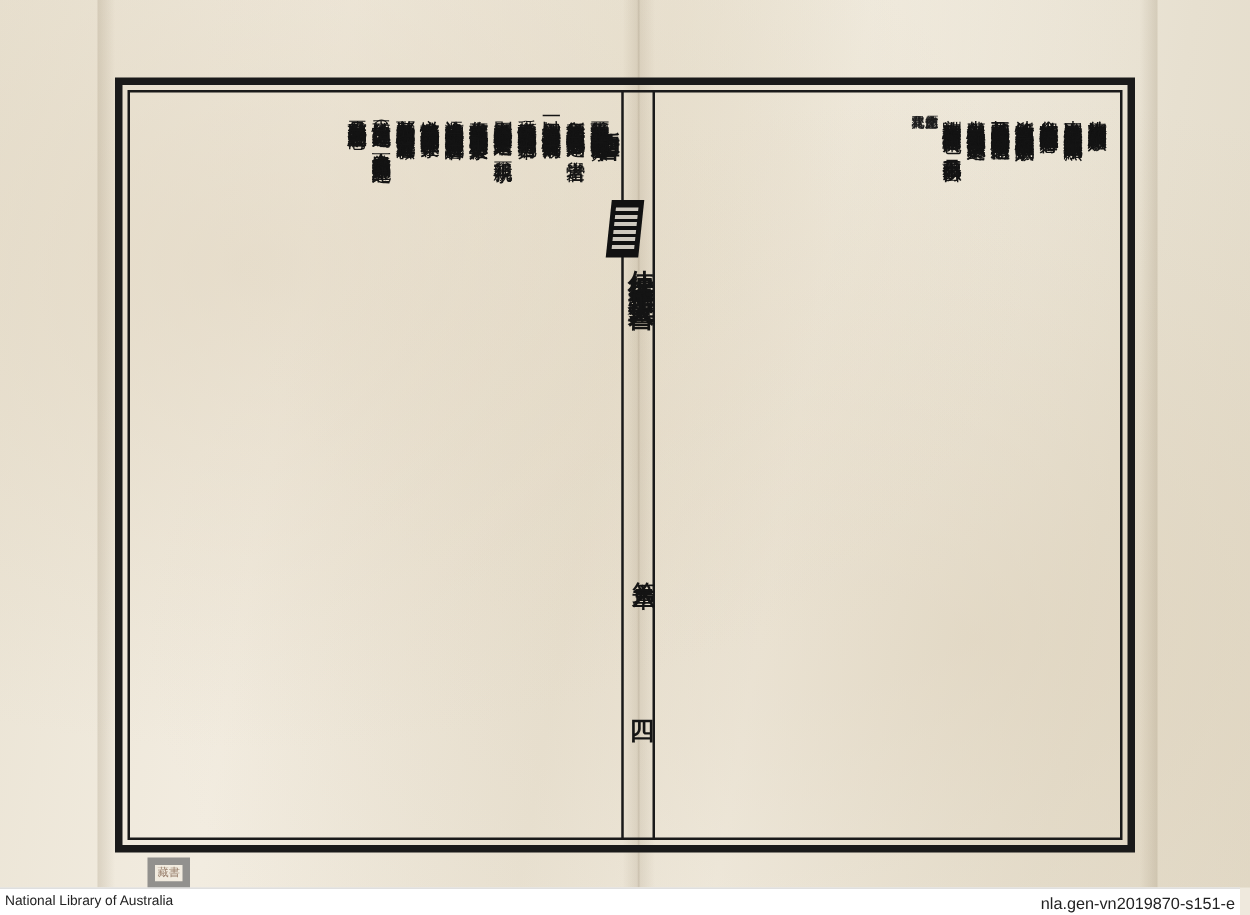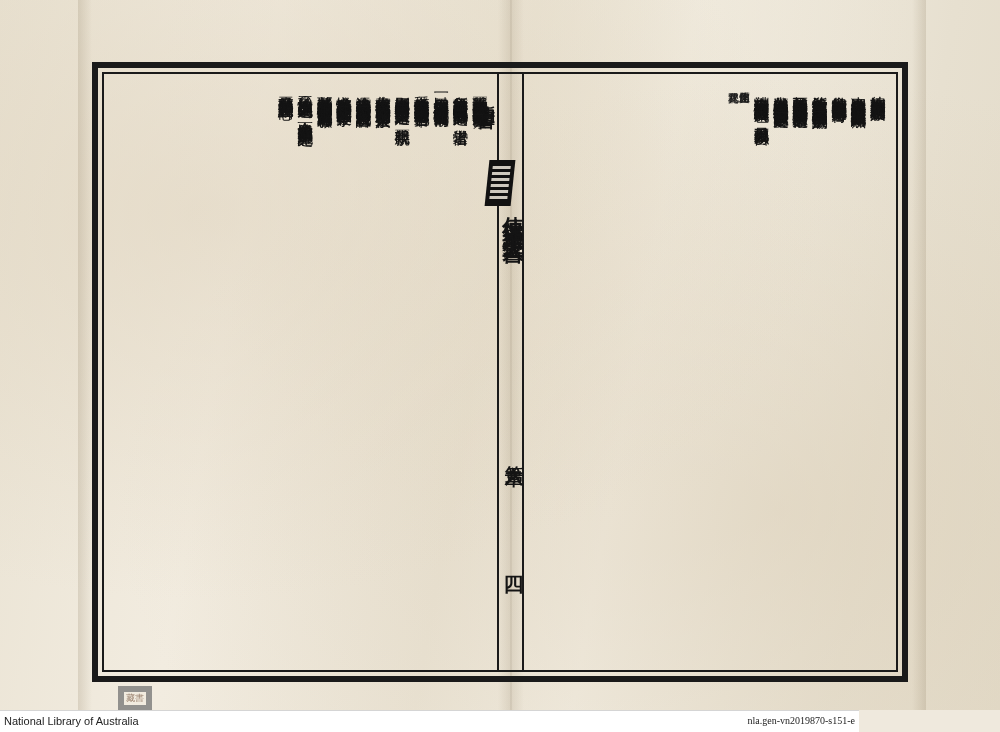--- a/index.html
+++ b/index.html
@@ -156,40 +156,40 @@
     border: 6px solid #737373;
     padding: 0 2px;
     opacity: 0.75;
   }
 
   
   .footer {
     position: absolute;
     left: 0;
     top: 710px;
-    width: 859px;
+    width: 992px;
     height: 22px;
     background: #ffffff;
     border-top: 1px solid #d5d5d5;
   }
   .footer .left {
     position: absolute;
     left: 4px;
     top: 4px;
     font-size: 11px;
     color: #222;
     font-family: "Liberation Sans", sans-serif;
   }
   .footer .right {
     position: absolute;
     right: 4px;
     top: 4px;
-    font-size: 10px;
+    font-size: 13px;
     color: #222;
-    font-family: Liberation Serif, serif;
+    font-family: Liberation Sans, sans-serif;
   }
 </style>
 </head>
 <body>
 
 <div id="page">
 
   <div class="paper"></div>
   <div class="fold edge-l"></div>
   <div class="fold left"></div>

